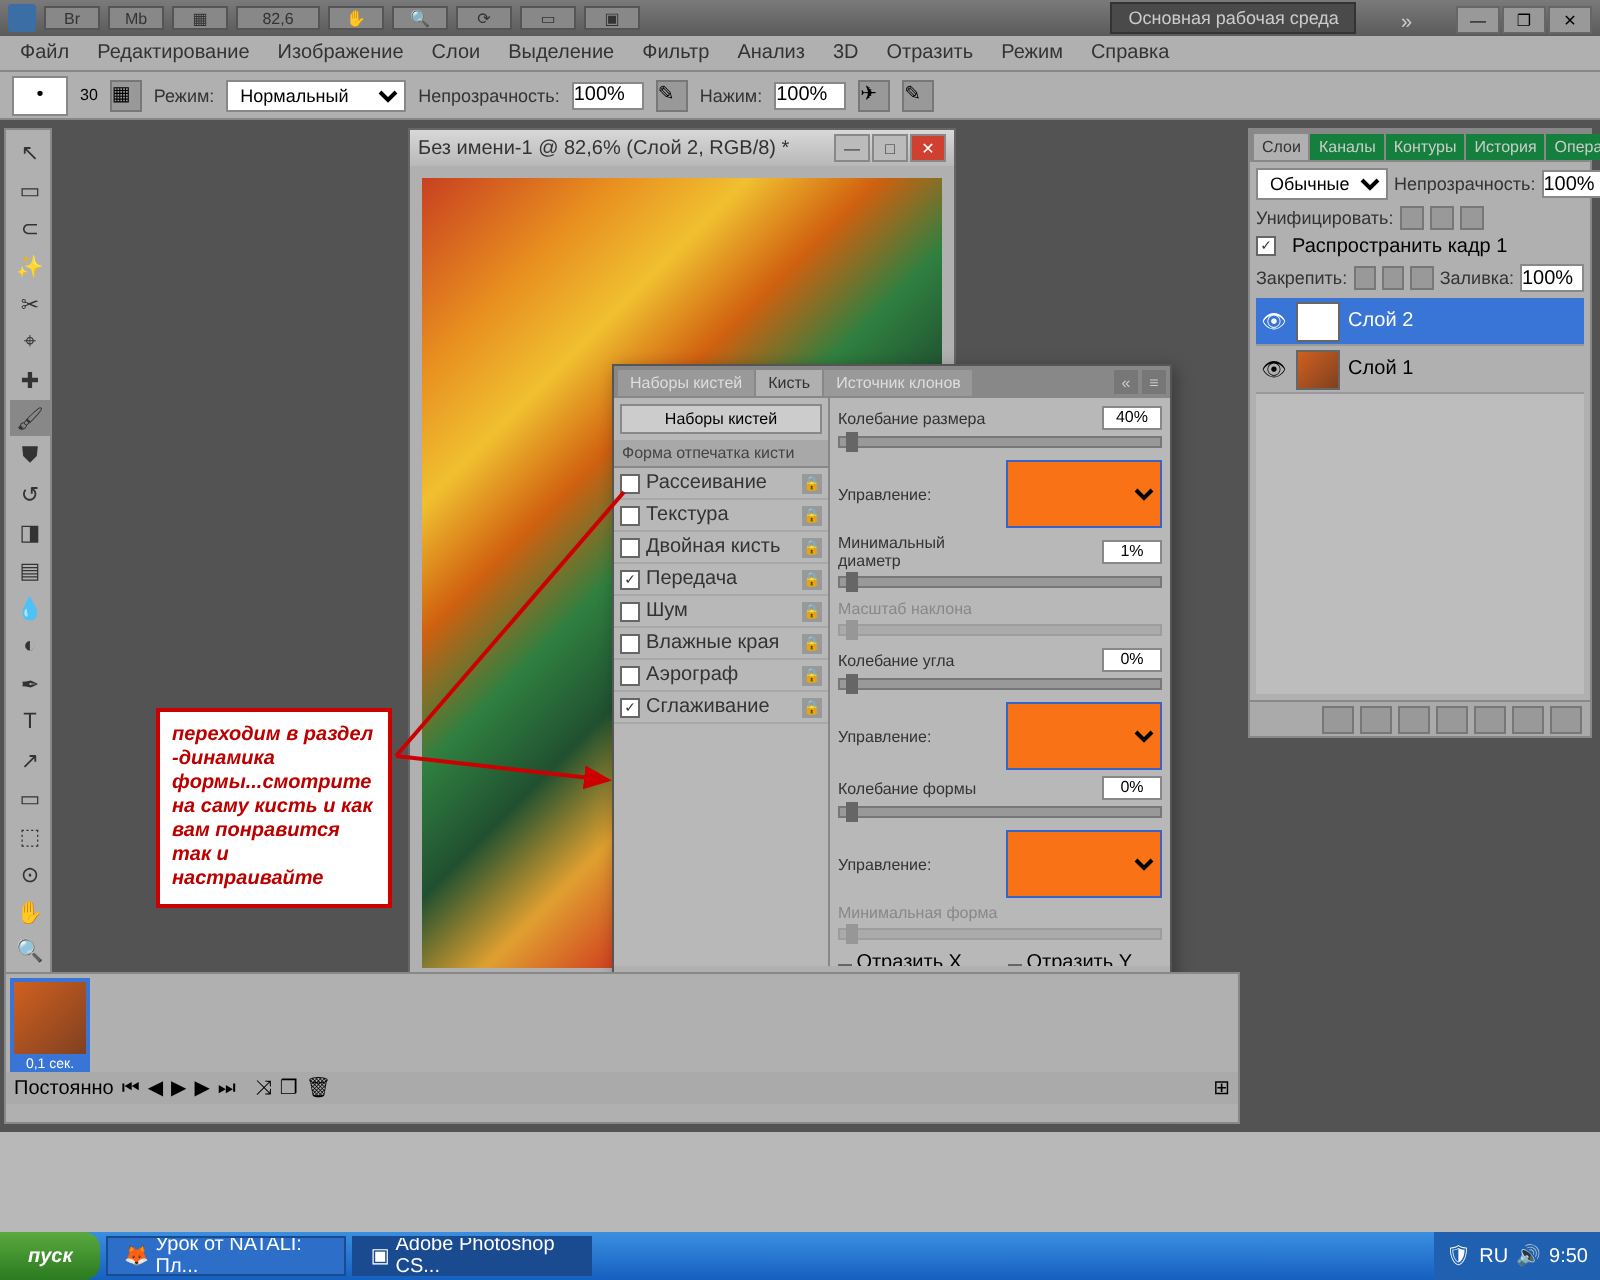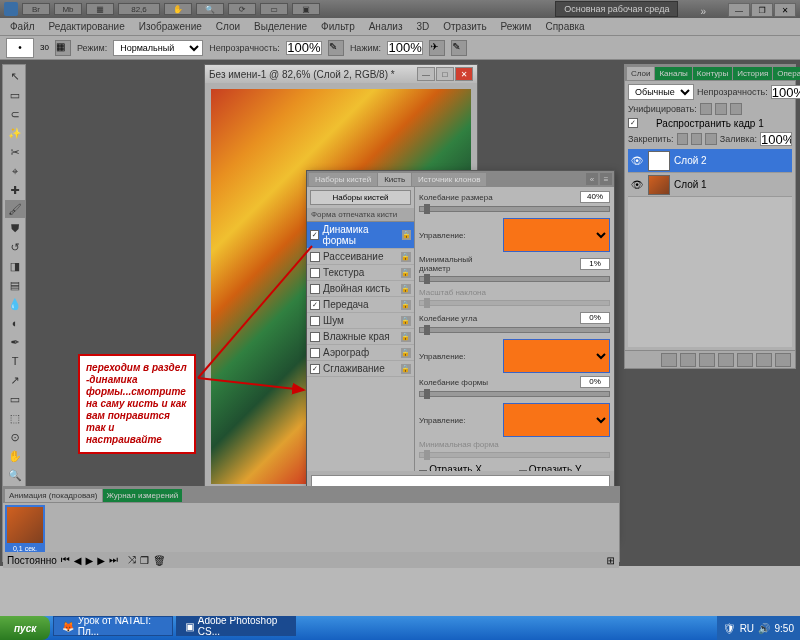--- a/index.html
+++ b/index.html
@@ -10,37 +10,37 @@
 .titlebar-right{margin-left:auto;display:flex;gap:18px;align-items:flex-end}
 .workspace-btn{background:#4a4a4a;color:#ccc;padding:2px 8px;border:1px solid #333;font-size:9px}
 .win-controls{display:flex;gap:1px}
 .win-ctrl{width:22px;height:14px;background:#999;border:1px solid #666;display:flex;align-items:center;justify-content:center;font-size:8px}
 .menubar{height:18px;background:#b0b0b0;display:flex;align-items:center;padding:0 4px;gap:2px;border-bottom:1px solid #888}
 .menu-item{padding:2px 6px;color:#333;cursor:pointer}
 .optionsbar{height:24px;background:#b0b0b0;display:flex;align-items:center;padding:0 6px;gap:6px;border-bottom:1px solid #888}
 .brush-preview{width:28px;height:20px;background:#fff;border:1px solid #888;display:flex;align-items:center;justify-content:center}
 .opt-label{color:#333;font-size:9px}
 .opt-select{height:16px;background:#fff;border:1px solid #888;padding:0 2px;font-size:9px}
-.opt-num{width:36px;height:14px;background:#fff;border:1px solid #888;text-align:center;font-size:13px}
+.opt-num{width:36px;height:14px;background:#fff;border:1px solid #888;text-align:left;font-size:10px}
 .opt-icon{width:16px;height:16px;background:#999;border:1px solid #777}
 .main-area{position:relative;height:506px;background:#535353}
 .toolbox{position:absolute;left:2px;top:4px;width:24px;background:#b0b0b0;border:1px solid #888;padding:2px}
 .tool{width:20px;height:18px;background:#b0b0b0;margin-bottom:1px;display:flex;align-items:center;justify-content:center;font-size:11px;color:#333;cursor:pointer}
 .tool.active{background:#888}
 .color-sw{width:20px;height:20px;position:relative;margin-top:4px}
 .sw-fg{position:absolute;width:14px;height:14px;background:#000;border:1px solid #fff;left:0;top:0}
 .sw-bg{position:absolute;width:14px;height:14px;background:#fff;border:1px solid #888;right:0;bottom:0}
 .doc-window{position:absolute;left:204px;top:4px;width:274px;height:444px;background:#b0b0b0;border:1px solid #666}
 .doc-title{height:18px;background:linear-gradient(#d8d8d8,#b8b8b8);display:flex;align-items:center;padding:0 4px;font-size:9px;color:#333}
 .doc-title-btns{margin-left:auto;display:flex;gap:1px}
 .doc-tbtn{width:18px;height:14px;background:#bbb;border:1px solid #888;font-size:8px;display:flex;align-items:center;justify-content:center}
 .doc-tbtn.close{background:#d04030;color:#fff}
 .doc-canvas{margin:6px;height:395px;background:linear-gradient(135deg,#c84020 0%,#e89020 15%,#f0c030 25%,#d06010 35%,#308040 45%,#205030 55%,#e0a030 65%,#d04020 75%,#a03010 85%,#603020 100%);position:relative}
 .doc-status{height:16px;background:#ccc;border-top:1px solid #888;display:flex;align-items:center;padding:0 4px;font-size:8px;gap:8px}
-.brush-panel{position:absolute;left:306px;top:110px;width:309px;height:370px;background:#b0b0b0;border:1px solid #555;box-shadow:2px 2px 8px rgba(0,0,0,0.3)}
+.brush-panel{position:absolute;left:306px;top:122px;width:280px;height:370px;background:#b0b0b0;border:1px solid #555;box-shadow:2px 2px 8px rgba(0,0,0,0.3)}
 .bp-tabs{height:16px;background:#888;display:flex;align-items:center;padding:0 2px;gap:1px}
 .bp-tab{padding:2px 6px;background:#999;color:#ddd;font-size:8px}
 .bp-tab.active{background:#b0b0b0;color:#333}
 .bp-close{margin-left:auto;display:flex;gap:2px}
 .bp-cbtn{width:12px;height:12px;background:#777;font-size:8px;color:#ccc;display:flex;align-items:center;justify-content:center}
 .bp-body{display:flex;height:284px}
 .bp-left{width:108px;background:#b8b8b8;border-right:1px solid #888}
 .bp-preset-btn{margin:3px;padding:2px 4px;background:#ccc;border:1px solid #888;text-align:center;font-size:8px}
 .bp-section-hdr{padding:2px 4px;background:#a8a8a8;font-size:8px;color:#444;border-bottom:1px solid #888}
 .bp-item{display:flex;align-items:center;padding:2px 3px;gap:3px;font-size:8px;color:#333;border-bottom:1px solid #a8a8a8}
@@ -73,21 +73,21 @@
 .layer-row.sel{background:#3875d7;color:#fff}
 .eye{width:14px;height:14px;display:flex;align-items:center;justify-content:center;font-size:10px}
 .thumb{width:22px;height:20px;background:linear-gradient(135deg,#d06020,#804020);border:1px solid #666}
 .thumb.empty{background:#fff}
 .layer-empty{height:150px;background:#bdbdbd}
 .panel-footer{height:18px;background:#aaa;border-top:1px solid #888;display:flex;justify-content:flex-end;padding:2px 4px;gap:3px}
 .pf-btn{width:16px;height:14px;background:#999;border:1px solid #777}
 .anim-panel{position:absolute;left:2px;bottom:4px;right:180px;height:76px;background:#b0b0b0;border:1px solid #888}
 .anim-frame{width:40px;height:40px;background:linear-gradient(135deg,#d06020,#804020);border:2px solid #3875d7;margin:2px}
 .anim-ctrl{height:16px;background:#aaa;display:flex;align-items:center;padding:0 4px;gap:4px;font-size:8px}
-.taskbar{position:absolute;bottom:0;left:0;right:0;height:24px;background:linear-gradient(#3a8fe0,#1560c0);display:flex;align-items:flex-start}
+.taskbar{position:absolute;bottom:0;left:0;right:0;height:24px;background:linear-gradient(#3a8fe0,#1560c0);display:flex;align-items:center}
 .start-btn{height:24px;padding:0 14px;background:linear-gradient(#5aaa40,#2a7a20);color:#fff;font-weight:bold;font-style:italic;display:flex;align-items:center;border-radius:0 8px 8px 0}
 .task-btn{height:20px;padding:0 8px;margin-left:3px;background:#2d6fc8;color:#fff;border:1px solid #1a4a90;display:flex;align-items:center;gap:3px;font-size:9px;max-width:120px;overflow:hidden}
 .task-btn.active{background:#1a4a90}
 .tray{margin-left:auto;height:24px;background:#2060b0;display:flex;align-items:center;padding:0 6px;gap:4px;color:#fff;font-size:9px}
 </style>
 </head>
 <body>
 
 <div class="titlebar">
   <div class="titlebar-icon"></div>
@@ -197,25 +197,20 @@
       <div class="bp-close">
         <div class="bp-cbtn">«</div>
         <div class="bp-cbtn">≡</div>
       </div>
     </div>
     <div class="bp-body">
       <div class="bp-left">
         <div class="bp-preset-btn">Наборы кистей</div>
         <div class="bp-section-hdr">Форма отпечатка кисти</div>
         <div id="bp-items">
-            <div class="bp-item selected">
-              <span class="bp-chk on"></span>
-              <span>Динамика формы</span>
-              <span class="bp-lock">🔒</span>
-            </div>
             <div class="bp-item">
               <span class="bp-chk"></span>
               <span>Рассеивание</span>
               <span class="bp-lock">🔒</span>
             </div>
             <div class="bp-item">
               <span class="bp-chk"></span>
               <span>Текстура</span>
               <span class="bp-lock">🔒</span>
             </div>
@@ -346,21 +341,21 @@
           <span class="opt-label">Непрозрачность:</span>
           <input class="opt-num" style="width: 32px;" value="100%">
         </div>
         <div class="layer-opts">
           <span class="opt-label">Унифицировать:</span>
           <div class="opt-icon" style="width:12px;height:12px"></div>
           <div class="opt-icon" style="width:12px;height:12px"></div>
           <div class="opt-icon" style="width:12px;height:12px"></div>
         </div>
         <div class="layer-opts">
-          <label style="font-size:8px;display:flex;gap:18px">
+          <label style="font-size:8px;display:flex;gap:8px">
               <span class="bp-chk on"></span>
               <span>Распространить кадр 1</span>
             </label>
         </div>
         <div class="layer-opts">
           <span class="opt-label">Закрепить:</span>
           <div class="opt-icon" style="width:12px;height:12px"></div>
           <div class="opt-icon" style="width:12px;height:12px"></div>
           <div class="opt-icon" style="width:12px;height:12px"></div>
           <span class="opt-label" style="margin-left:auto">Заливка:</span>
@@ -384,24 +379,20 @@
         <div class="pf-btn"></div>
         <div class="pf-btn"></div>
         <div class="pf-btn"></div>
         <div class="pf-btn"></div>
         <div class="pf-btn"></div>
       </div>
     </div>
   </div>
 
   <div class="anim-panel">
-    <div class="panel-tabs">
-      <div class="ptab active">Анимация (покадровая)</div>
-      <div class="ptab">Журнал измерений</div>
-    </div>
     <div style="display:flex;height:42px">
       <div>
         <div class="anim-frame"></div>
       </div>
     </div>
     <div style="font-size:7px;padding:0 4px;color:#fff;background:#3875d7;width:40px;text-align:center;margin-left:2px">0,1 сек.</div>
     <div class="anim-ctrl">
       <span>Постоянно</span>
       <span>⏮</span>
       <span>◀</span>

